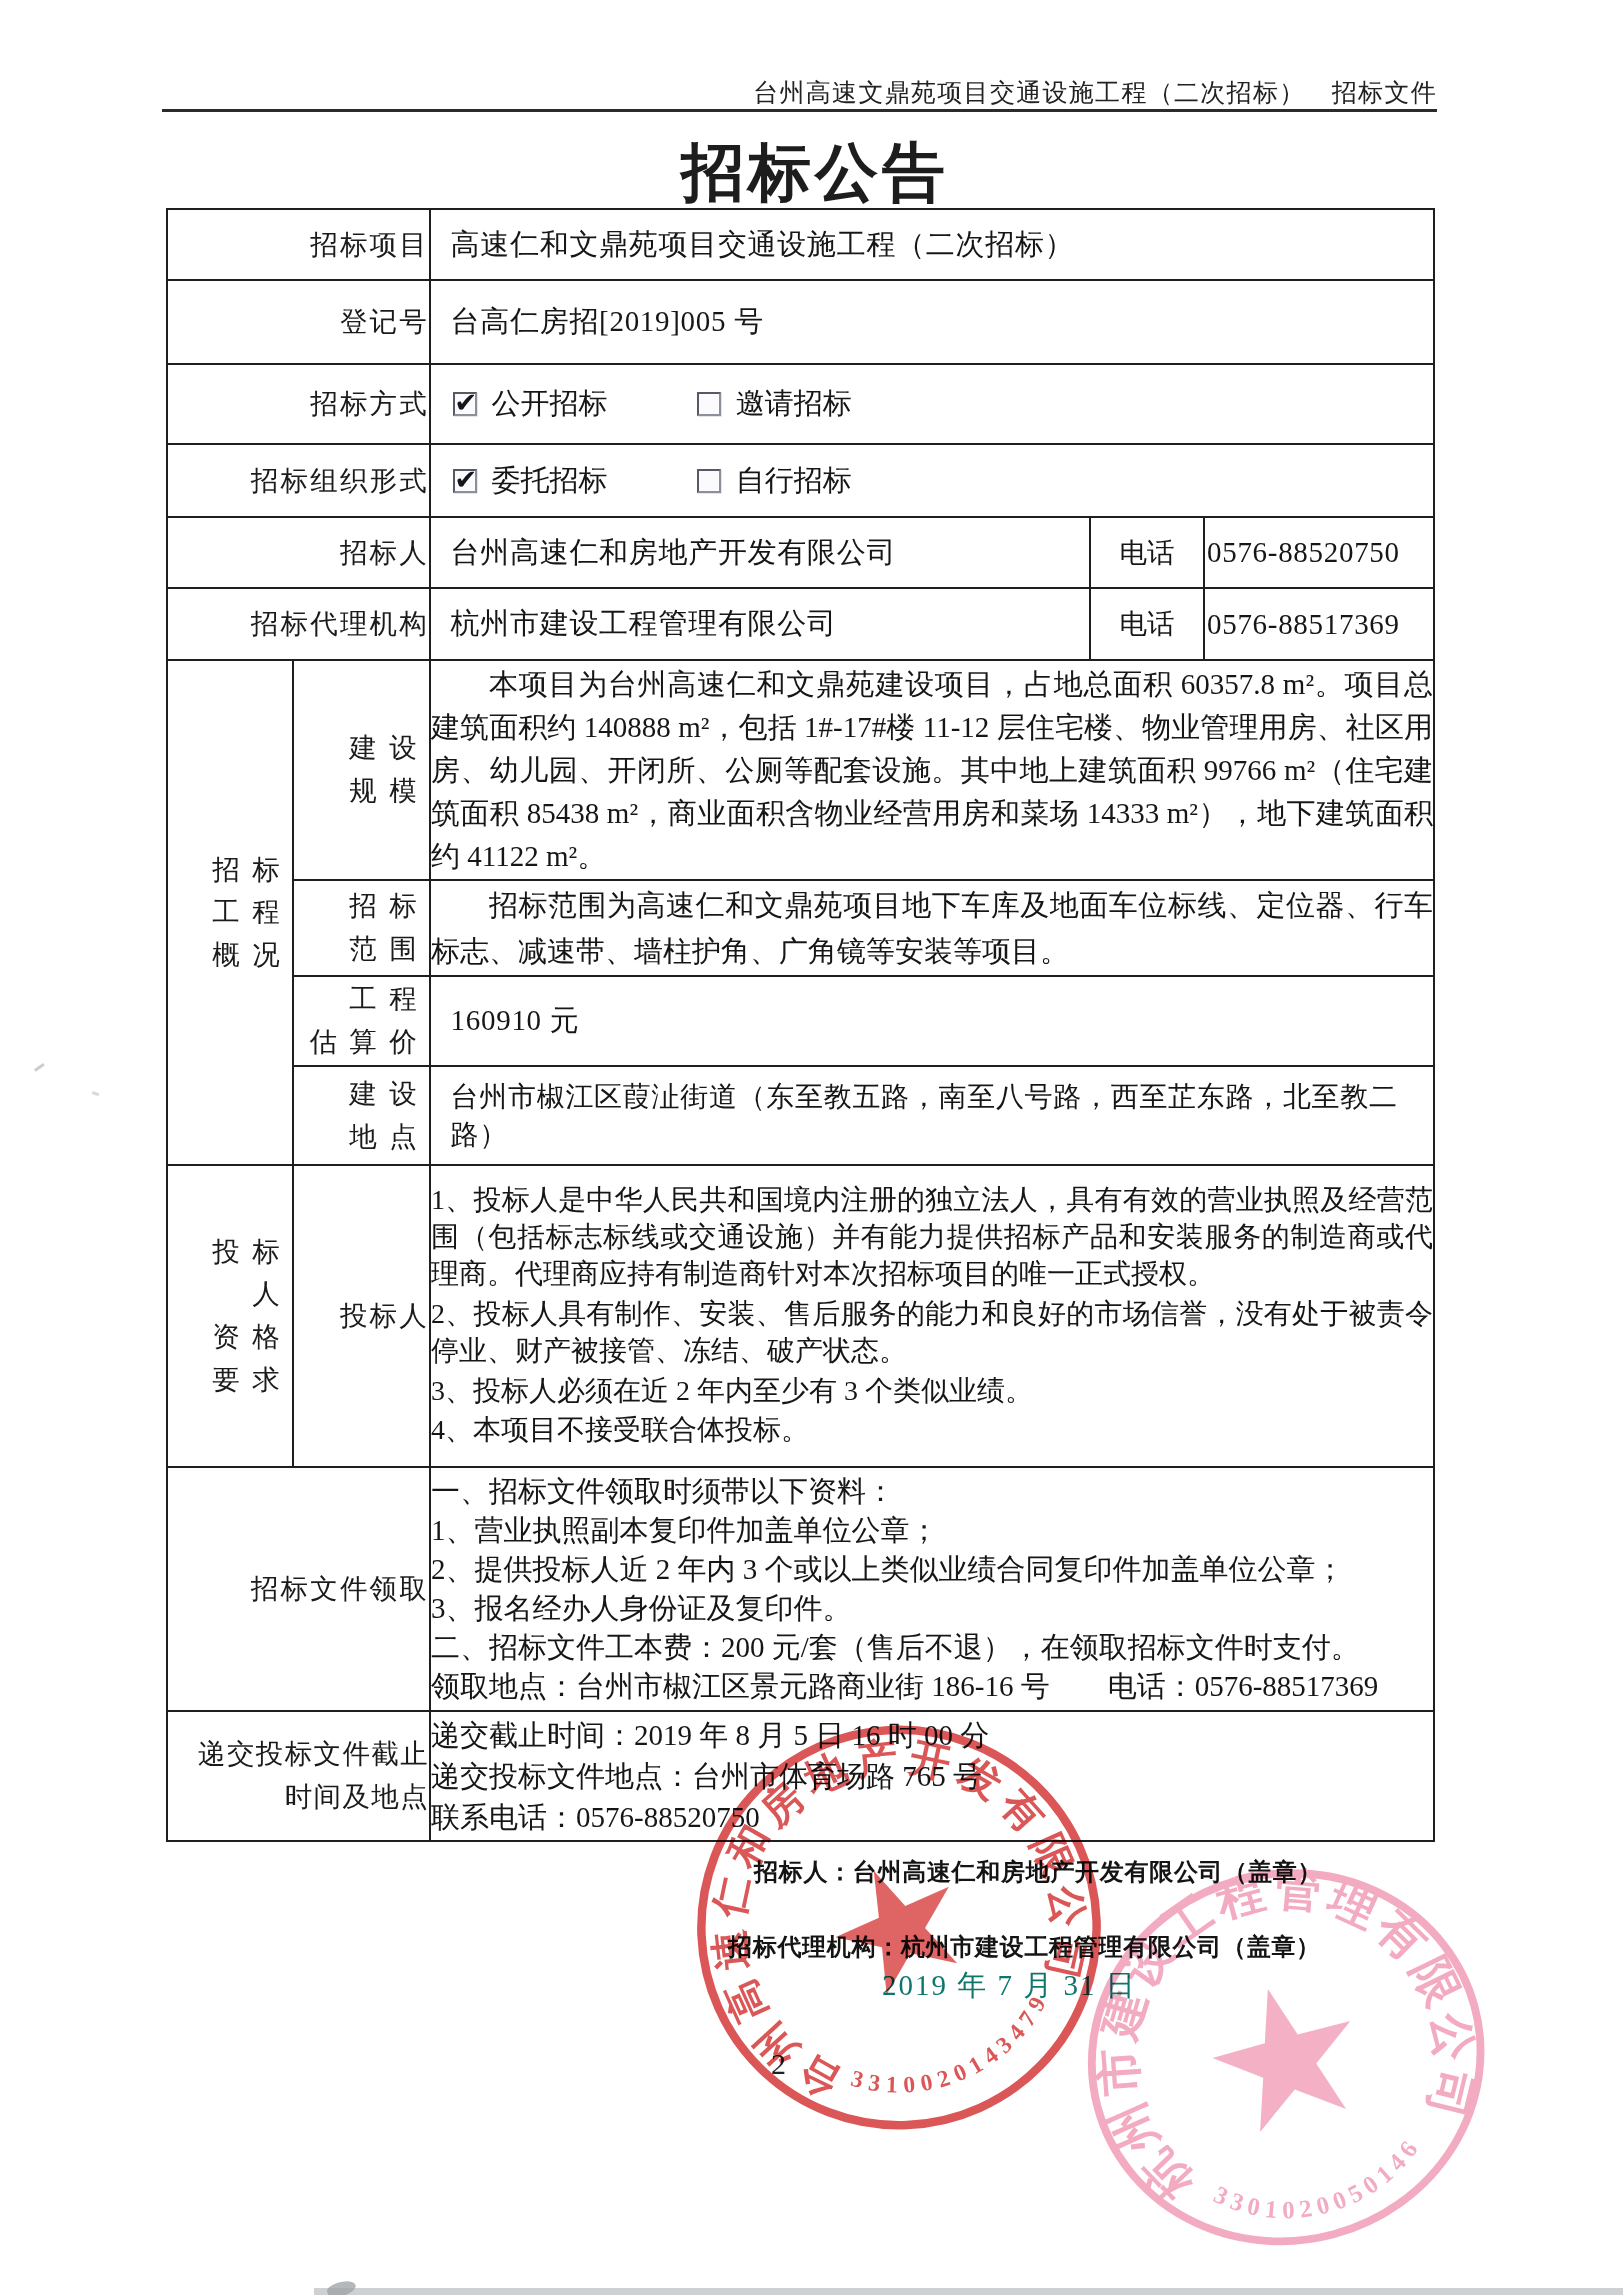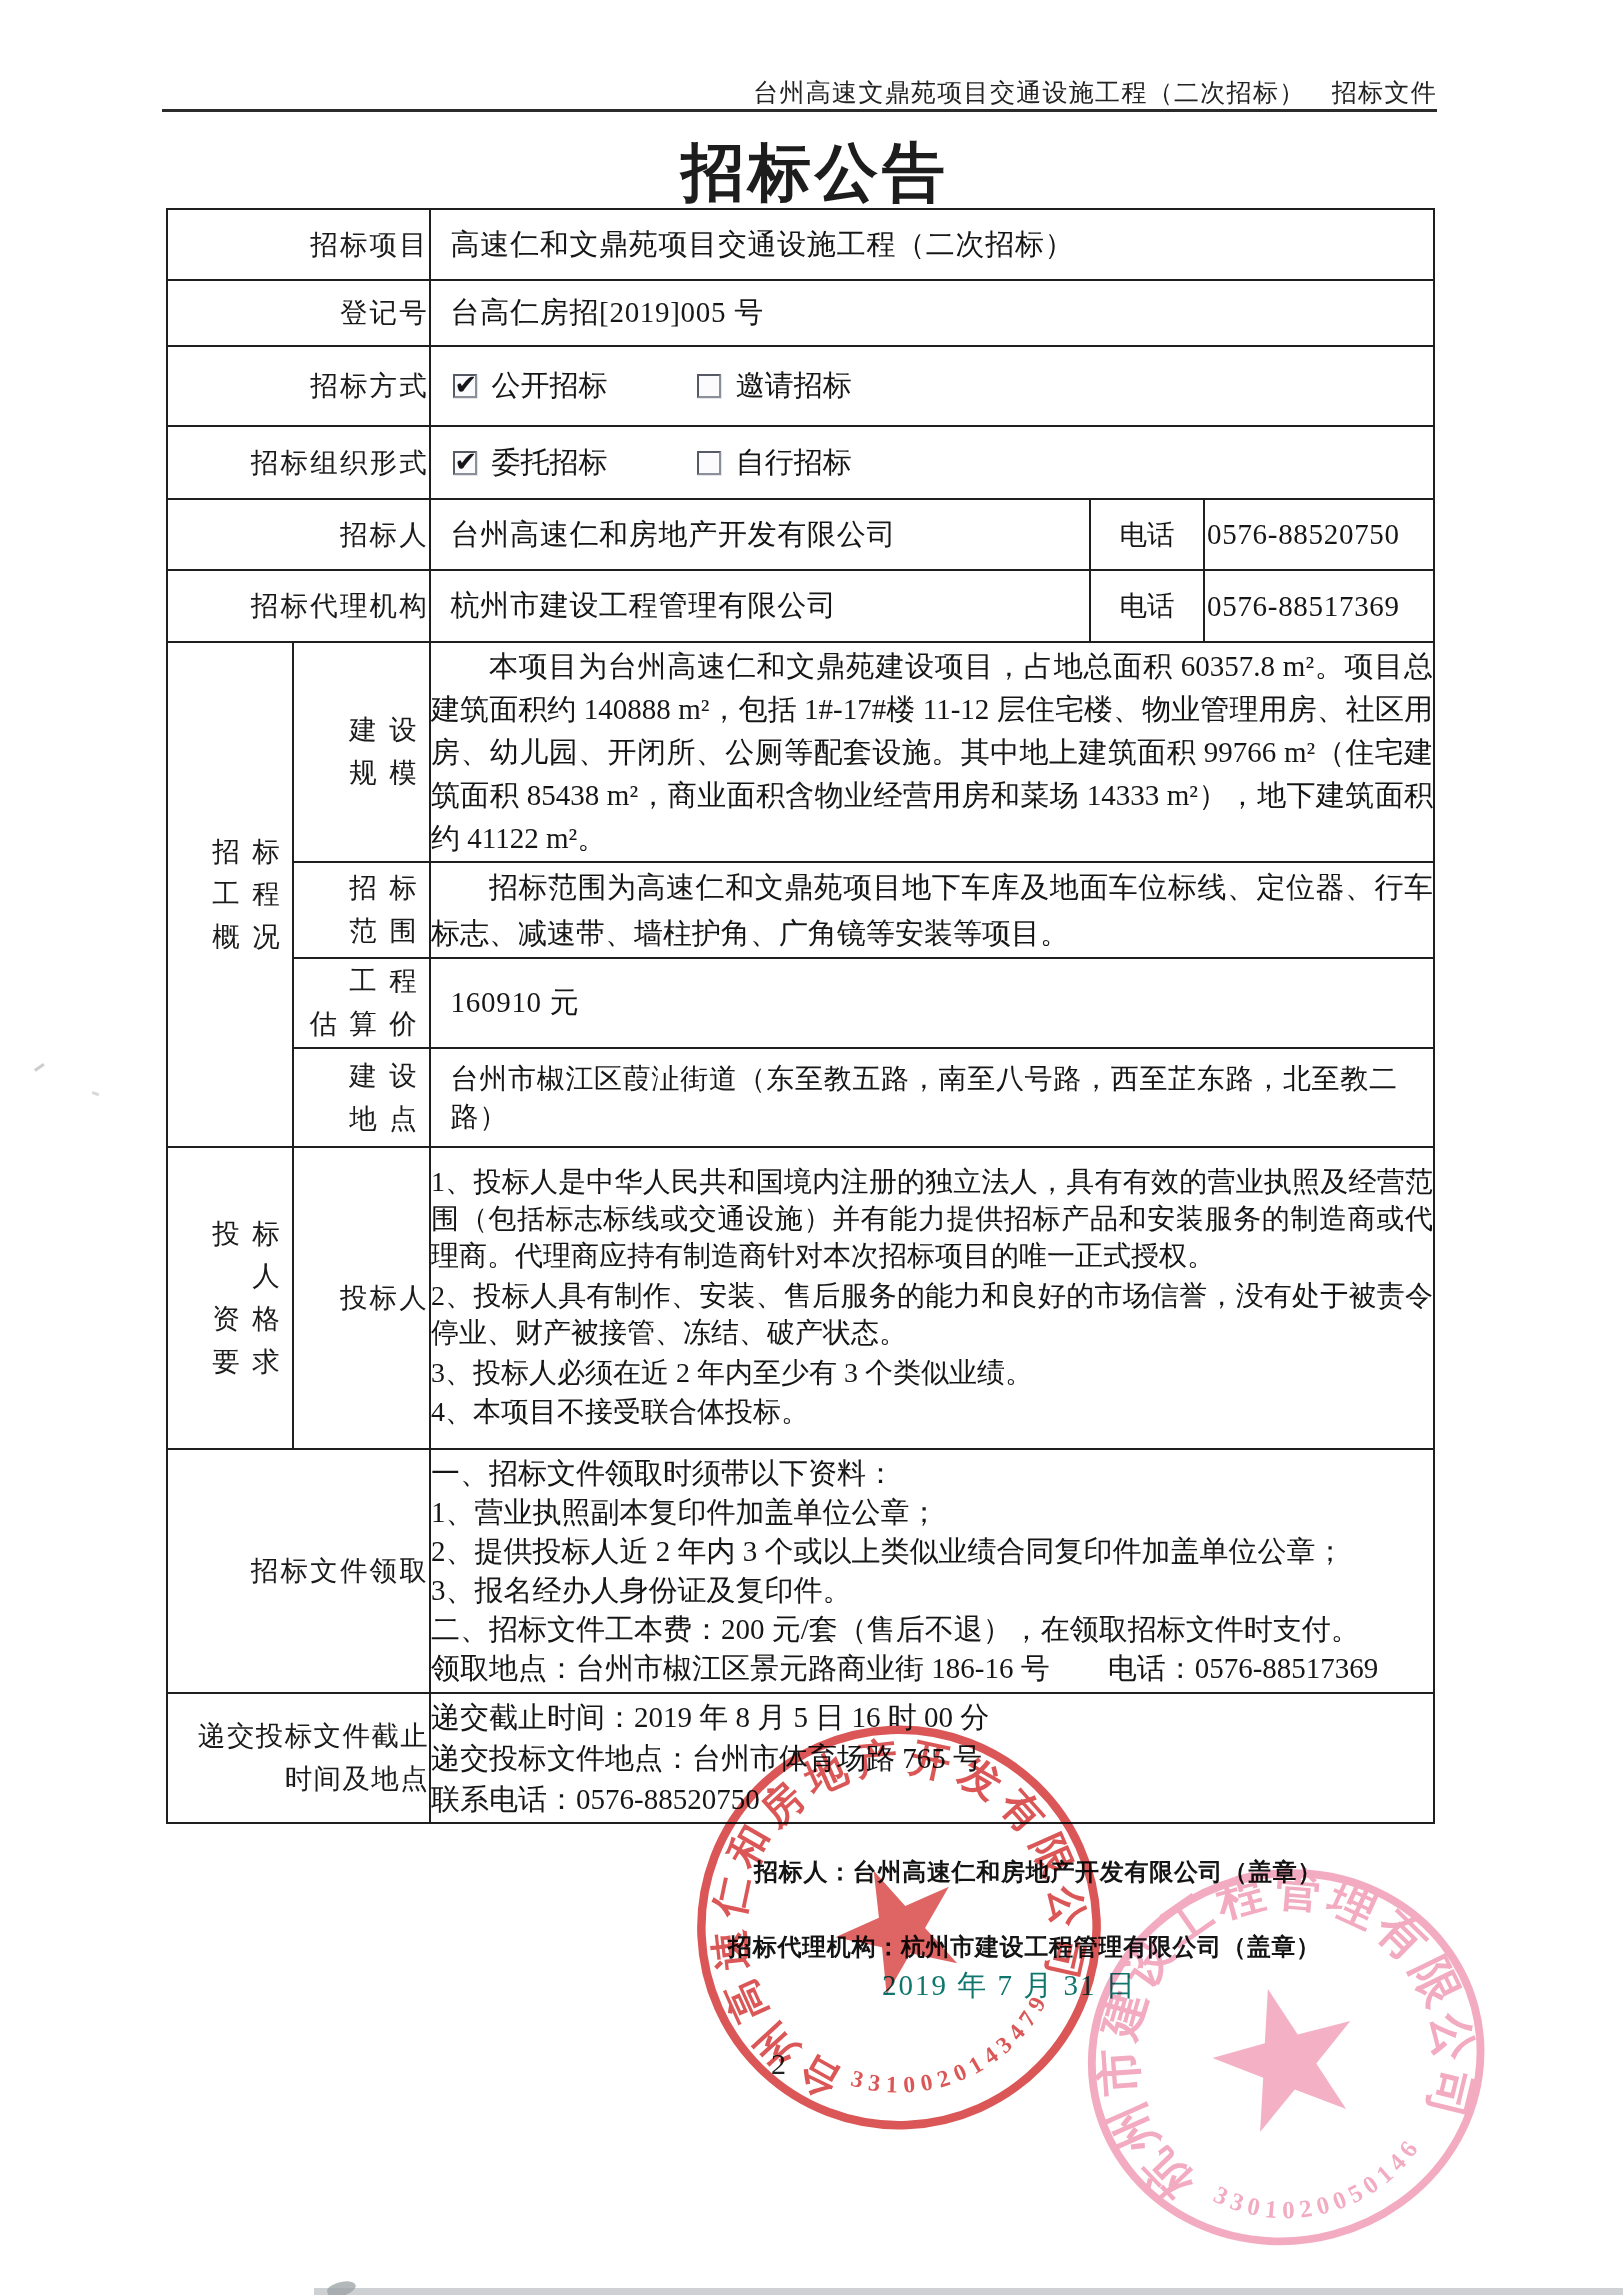--- a/index.html
+++ b/index.html
@@ -94,21 +94,21 @@
   </colgroup>
 
   <tbody>
       <tr style="height:71px">
     <td colspan="2" class="lab"><span class="lab-single">招标项目</span></td>
     <td colspan="3">
           <div class="val">高速仁和文鼎苑项目交通设施工程（二次招标）</div>
         </td>
   </tr>
 
-  <tr style="height:66px">
+  <tr style="height:84px">
     <td colspan="2" class="lab"><span class="lab-single">登记号</span></td>
     <td colspan="3">
           <div class="val">台高仁房招[2019]005 号</div>
         </td>
   </tr>
 
   <tr style="height:80px">
     <td colspan="2" class="lab"><span class="lab-single">招标方式</span></td>
     <td colspan="3">
       <div class="chk-row">

